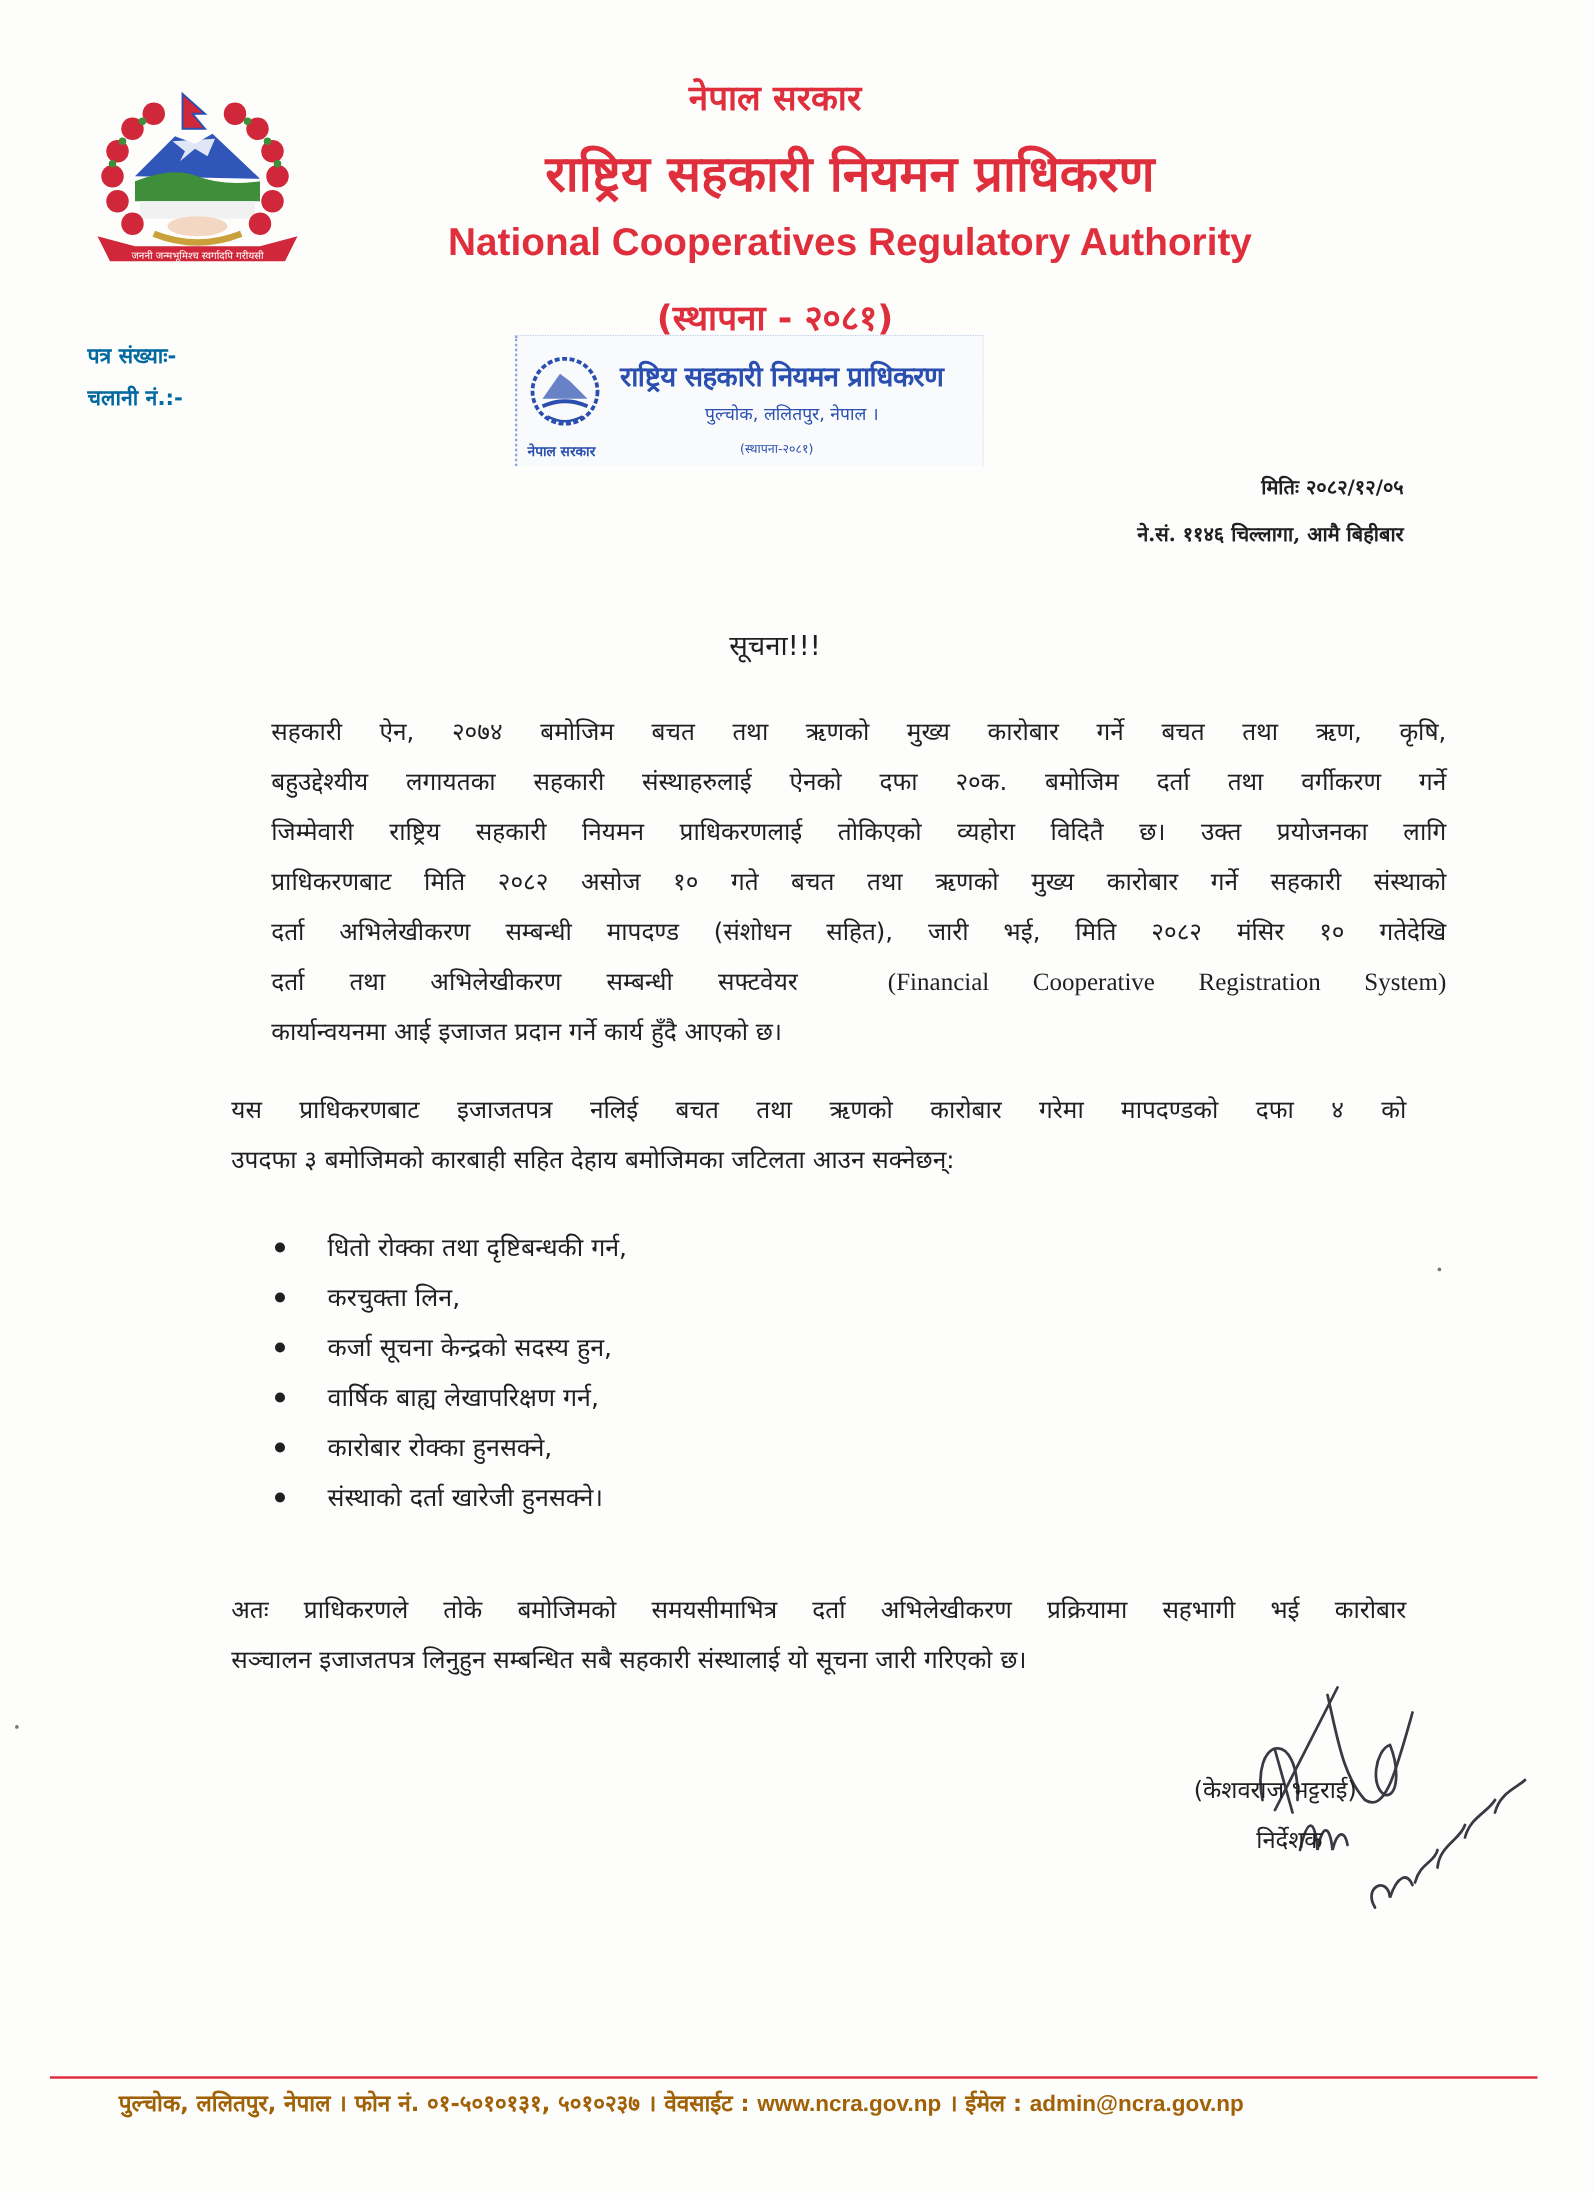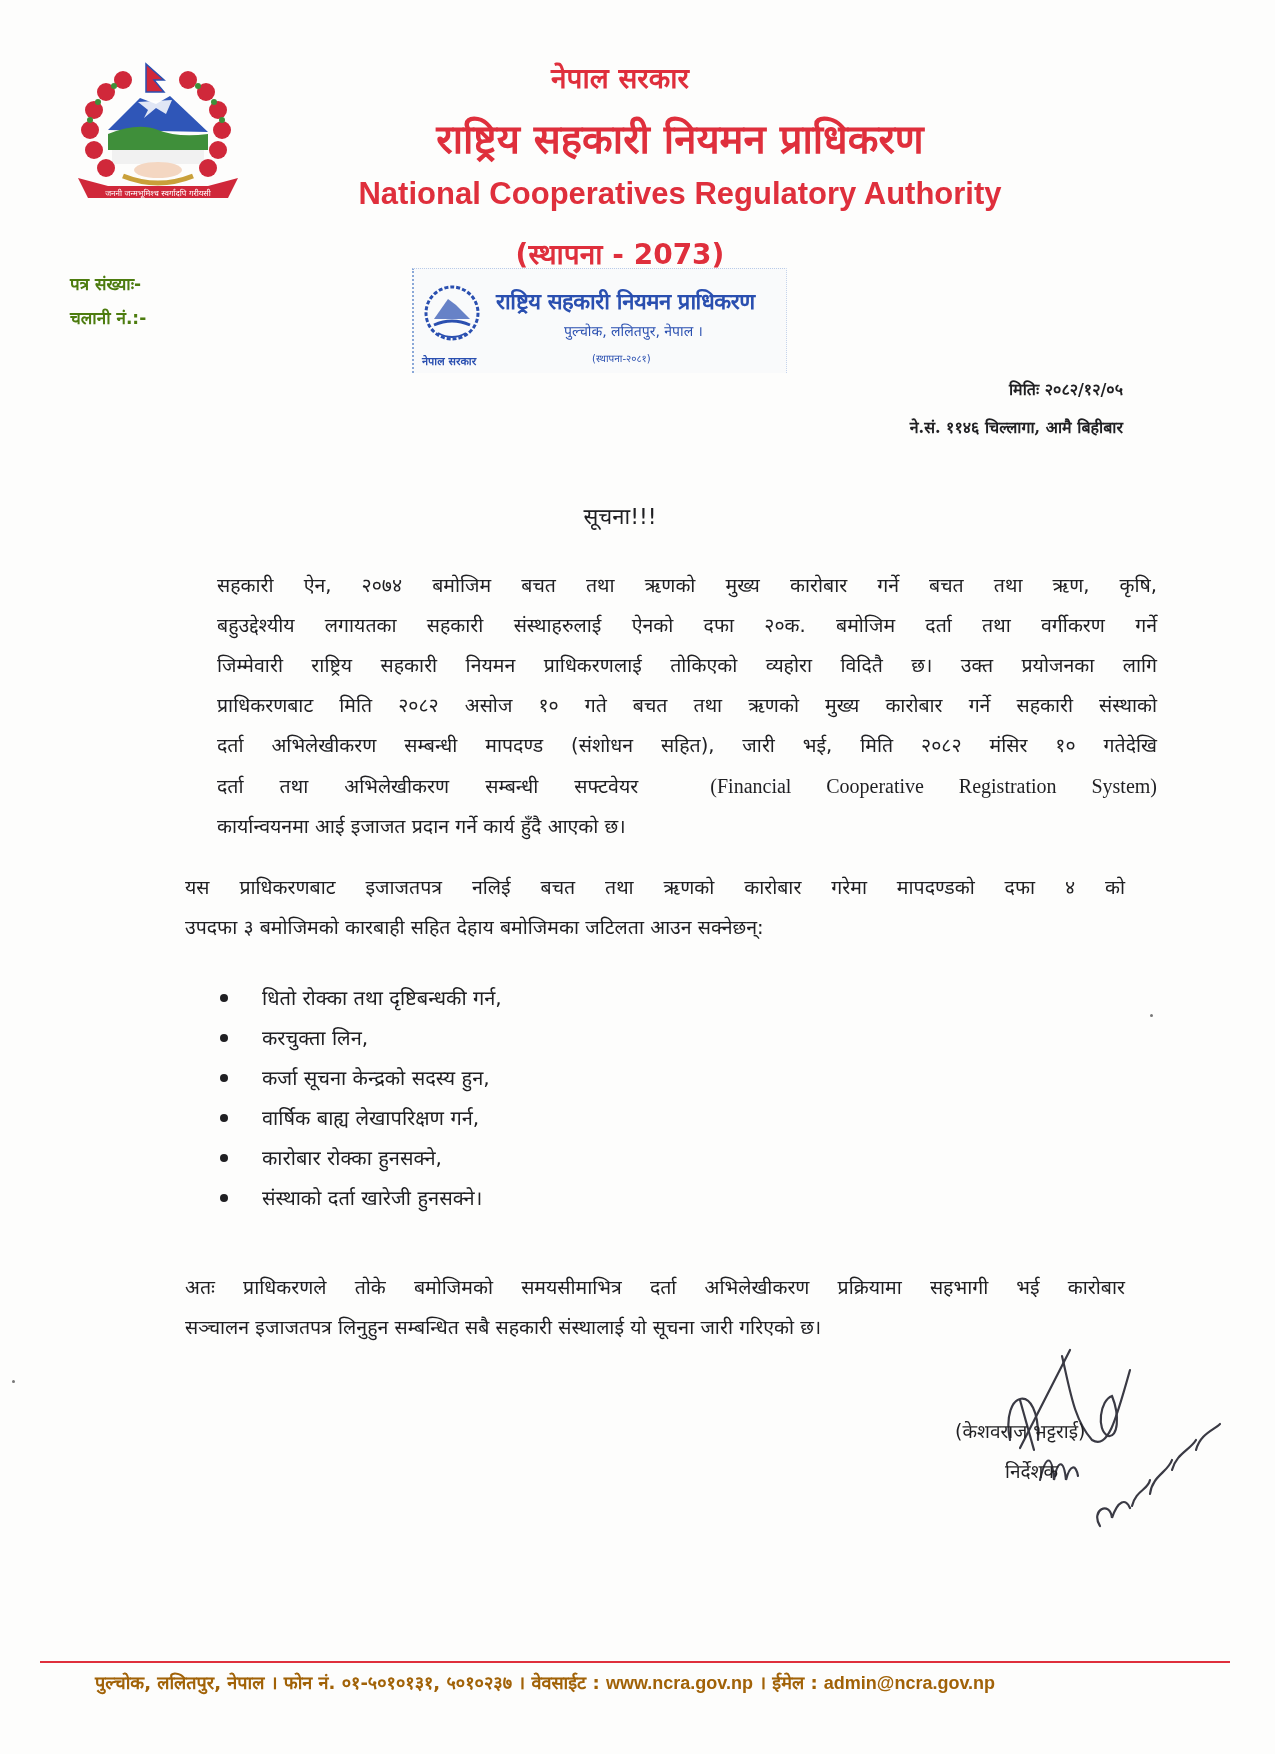--- a/index.html
+++ b/index.html
@@ -1,26 +1,26 @@
 <!DOCTYPE html>
 <html><head>
   <meta charset="utf-8">
   <style>
     html, body { margin: 0; padding: 0; }
     body {
       width: 1275px; height: 1754px; background: #fdfdfc; position: relative; overflow: hidden;
       font-family: "DejaVu Sans", sans-serif; color: #1f1f22;
     }
-    .emblem { position: absolute; left: 68px; top: 58px; width: 180px; height: 150px; }
+    .emblem { position: absolute; left: 68px; top: 69px; width: 180px; height: 150px; }
     .hdr { position: absolute; left: 0; right: 0; text-align: center; font-weight: bold; color: #df2f3c; }
     .hdr-gov { top: 58px; left: 410px; width: 420px; font-size: 28px; }
     .hdr-np { top: 110px; left: 300px; width: 760px; font-size: 40px; }
     .hdr-en { top: 176px; left: 300px; width: 760px; font-size: 31px; font-family: "Liberation Sans", sans-serif; }
     .hdr-est { top: 234px; left: 410px; width: 420px; font-size: 28px; }
-    .ref { position: absolute; left: 70px; font-size: 17px; font-weight: bold; color: #4d7c0f; }
+    .ref { position: absolute; left: 70px; font-size: 17px; font-weight: bold; color: #0369a1; }
     .stamp {
       position: absolute; left: 412px; top: 268px; width: 372px; height: 104px;
       border-left: 2px dotted #8aa8d8; border-top: 1px dotted #b9cbe8; border-right: 1px dotted #c6d4ec;
       color: #2a4fb0; background: rgba(200,215,245,0.08);
     }
     .stamp .seal { position: absolute; left: 8px; top: 14px; width: 60px; height: 66px; }
     .stamp .s-title { position: absolute; left: 82px; top: 16px; font-size: 22px; font-weight: bold; white-space: nowrap; letter-spacing: -0.5px; }
     .stamp .s-addr { position: absolute; left: 150px; top: 52px; font-size: 14px; white-space: nowrap; }
     .stamp .s-est { position: absolute; left: 178px; top: 82px; font-size: 10px; white-space: nowrap; }
     .stamp .s-gov { position: absolute; left: 8px; top: 84px; font-size: 11px; font-weight: bold; white-space: nowrap; }
@@ -83,21 +83,21 @@
     <path d="M55,118 Q90,132 125,118" stroke="#c9a03a" stroke-width="5" fill="none"></path>
 
     <path d="M10,120 L40,128 L140,128 L170,120 L160,140 L20,140 Z" fill="#d0283a"></path>
     <text x="90" y="138" font-size="8" fill="#fff" text-anchor="middle" font-family="DejaVu Sans, sans-serif">जननी जन्मभूमिश्च स्वर्गादपि गरीयसी</text>
   </svg>
 </div>
 
 <div class="hdr hdr-gov">नेपाल सरकार</div>
 <div class="hdr hdr-np">राष्ट्रिय सहकारी नियमन प्राधिकरण</div>
 <div class="hdr hdr-en">National Cooperatives Regulatory Authority</div>
-<div class="hdr hdr-est">(स्थापना - 2073)</div>
+<div class="hdr hdr-est">(स्थापना - २०८१)</div>
 
 <div class="ref" style="top:272px;">पत्र संख्याः-</div>
 <div class="ref" style="top:306px;">चलानी नं.:-</div>
 
 <div class="stamp">
   <div class="seal">
     <svg width="60" height="66" viewBox="0 0 60 66">
       <circle cx="30" cy="30" r="26" fill="none" stroke="#2a4fb0" stroke-width="3" stroke-dasharray="4 2"></circle>
       <polygon points="12,36 26,16 34,22 48,36" fill="#2a4fb0" opacity="0.7"></polygon>
       <path d="M12,42 Q30,34 48,42" stroke="#2a4fb0" stroke-width="3" fill="none"></path>

